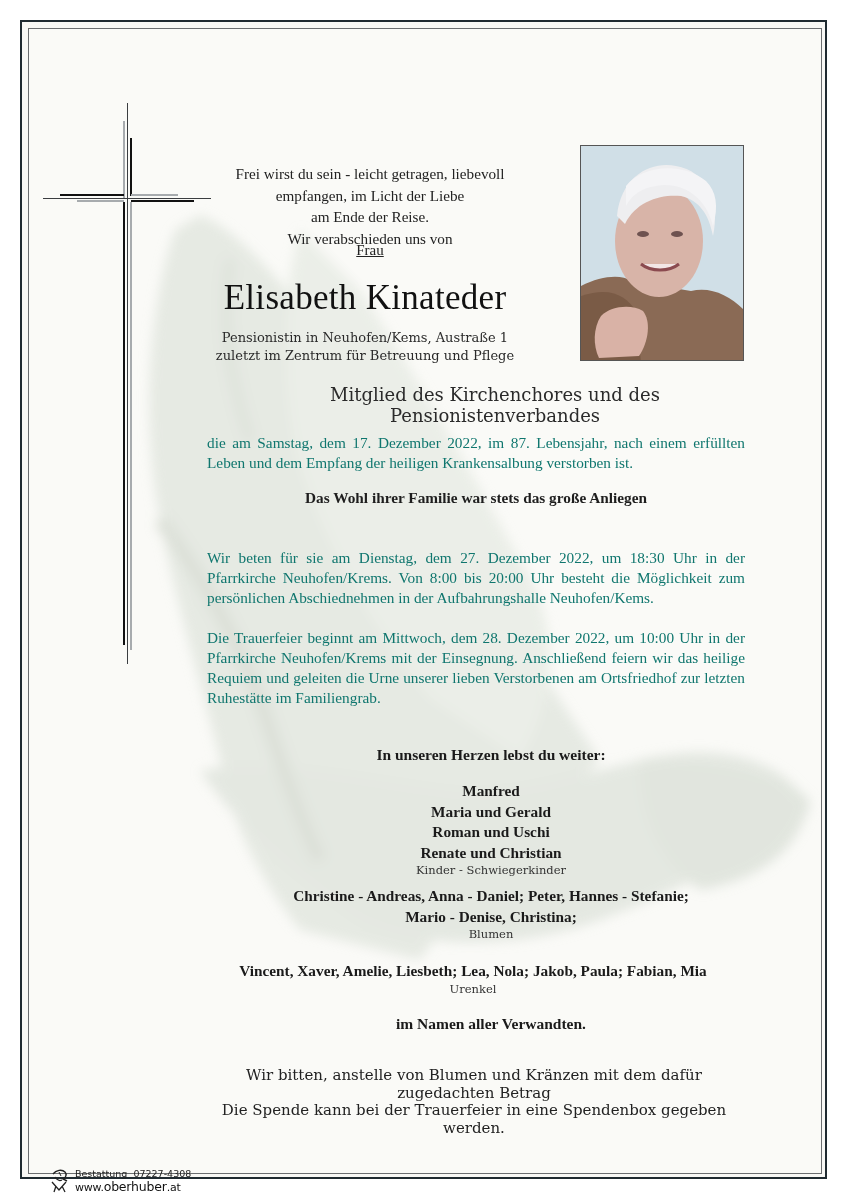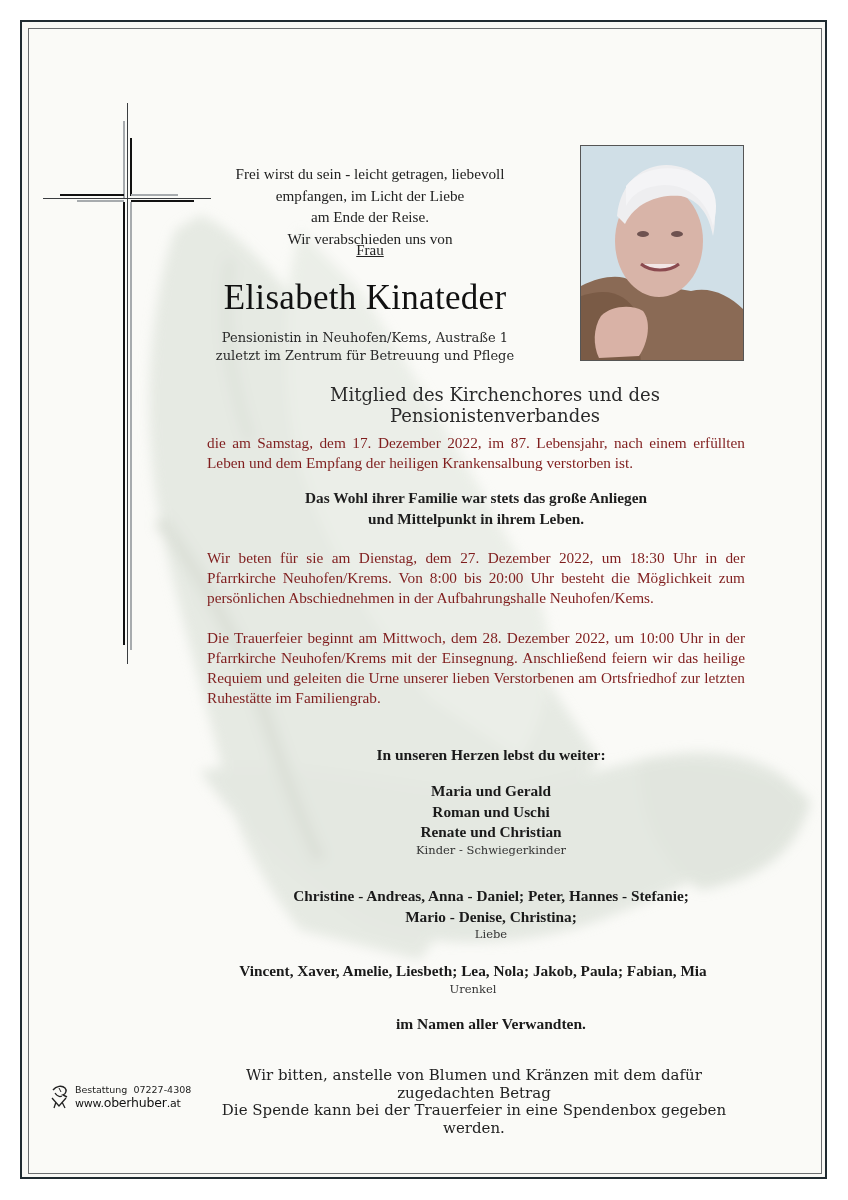--- a/index.html
+++ b/index.html
@@ -27,35 +27,35 @@
     }
     .frau { left: 190px; top: 242px; width: 360px; font-size: 15px; font-family: "Liberation Serif", serif; color:#222;text-decoration:underline;}
     .name {
       left: 170px; top: 276px; width: 390px; font-size: 35px; line-height: 44px;
       font-family: "Liberation Serif", serif; color: #111; letter-spacing: 0.3px;
     }
     .subinfo { left: 200px; top: 329px; width: 330px; font-size: 13px; line-height: 17.5px; color:#2a2a2a; font-family: "DejaVu Serif", serif; }
     .member { left: 290px; top: 384px; width: 410px; font-size: 18px; color:#2a2a2a; font-family: "DejaVu Serif", serif; }
     .para {
       left: 207px; width: 538px; font-size: 15.3px; line-height: 20px; text-align: justify;
-      text-align-last: left; font-family: "Liberation Serif", serif; color: #7f1d1d;
+      text-align-last: left; font-family: "Liberation Serif", serif; color: #0f766e;
     }
     .quote { left: 207px; top: 487px; width: 538px; font-size: 15.3px; line-height: 21px; font-weight: bold; font-family: "Liberation Serif", serif; }
     .family { left: 222px; width: 538px; font-family: "Liberation Serif", serif; color:#1a1a1a; }
     .fam-head { font-size: 15.5px; font-weight: bold; }
     .fam-names { font-size: 15.3px; font-weight: bold; line-height: 20.5px; }
     .fam-label { font-size: 11.5px; color: #333; line-height: 15px; font-family: "DejaVu Serif", serif; }
     .donation { left: 200px; top: 1067px; width: 548px; font-size: 15px; line-height: 17.5px; font-family: "DejaVu Serif", serif; color: #222; }
     .donation b { font-weight: bold; }
     .photo {
       position: absolute; left: 580px; top: 145px; width: 164px; height: 216px;
       border: 1px solid #555; box-sizing: border-box; overflow: hidden;
       background: linear-gradient(180deg, #d4e2ea 0%, #c9d9e2 60%, #b9cbd4 100%);
     }
-    .footer-logo { left: 50px; top: 1082px; width: 140px; height: 30px; }
+    .footer-logo { left: 50px; top: 1166px; width: 140px; height: 30px; }
     .footer-logo .t1 { position: absolute; left: 25px; top: 2px; font-family: "DejaVu Sans", sans-serif; font-size: 9.5px; color: #222; white-space: nowrap; }
     .footer-logo .t2 { position: absolute; left: 25px; top: 13px; font-family: "DejaVu Sans", sans-serif; font-size: 11px; color: #111; white-space: nowrap; letter-spacing: -0.2px; }
   </style>
 </head>
 <body>
 
 <div class="outer-frame"></div>
 <div class="inner-frame"></div>
 
 <svg class="watermark" viewBox="0 0 848 1200">
@@ -114,39 +114,39 @@
     <ellipse cx="96" cy="88" rx="6" ry="3" fill="#6e5250"></ellipse>
     <path d="M60 118 C 70 126, 88 126, 98 118" stroke="#8b4a4f" stroke-width="3" fill="#f2e6e6"></path>
     <path d="M20 170 C 30 160, 50 158, 62 165 C 70 175, 68 195, 58 210 L 18 212 C 12 200, 12 182, 20 170 Z" fill="#d9b2a6"></path>
   </svg>
 </div>
 
 <div class="abs para" style="top:433px;">die am Samstag, dem 17. Dezember 2022, im 87. Lebensjahr, nach einem erfüllten Leben und dem Empfang der heiligen Krankensalbung verstorben ist.</div>
 
 <div class="abs quote center">
   <div>Das Wohl ihrer Familie war stets das große Anliegen</div>
-  <div>und Mittelpunkt in ihrem Leben.</div>
 </div>
 
 <div class="abs para" style="top:548px;">Wir beten für sie am Dienstag, dem 27. Dezember 2022, um 18:30 Uhr in der Pfarrkirche Neuhofen/Krems. Von 8:00 bis 20:00 Uhr besteht die Möglichkeit zum persönlichen Abschiednehmen in der Aufbahrungshalle Neuhofen/Kems.</div>
 <div class="abs para" style="top:628px;">Die Trauerfeier beginnt am Mittwoch, dem 28. Dezember 2022, um 10:00 Uhr in der Pfarrkirche Neuhofen/Krems mit der Einsegnung. Anschließend feiern wir das heilige Requiem und geleiten die Urne unserer lieben Verstorbenen am Ortsfriedhof zur letzten Ruhestätte im Familiengrab.</div>
 
 <div class="abs family center fam-head" style="top:746px;">In unseren Herzen lebst du weiter:</div>
 
 <div class="abs family center" style="top:781px;">
+  <div class="fam-names">Manfred</div>
   <div class="fam-names">Maria und Gerald</div>
   <div class="fam-names">Roman und Uschi</div>
   <div class="fam-names">Renate und Christian</div>
   <div class="fam-label">Kinder - Schwiegerkinder</div>
 </div>
 
 <div class="abs family center" style="top:886px;">
   <div class="fam-names">Christine - Andreas, Anna - Daniel; Peter, Hannes - Stefanie;</div>
   <div class="fam-names">Mario - Denise, Christina;</div>
-  <div class="fam-label">Liebe</div>
+  <div class="fam-label">Blumen</div>
 </div>
 
 <div class="abs family center" style="top:961px; left:179px; width:588px;text-align:center;">
   <div class="fam-names">Vincent, Xaver, Amelie, Liesbeth; Lea, Nola; Jakob, Paula; Fabian, Mia</div>
   <div class="fam-label">Urenkel</div>
 </div>
 
 <div class="abs family center fam-head" style="top:1015px;">im Namen aller Verwandten.</div>
 
 <div class="abs donation center">

